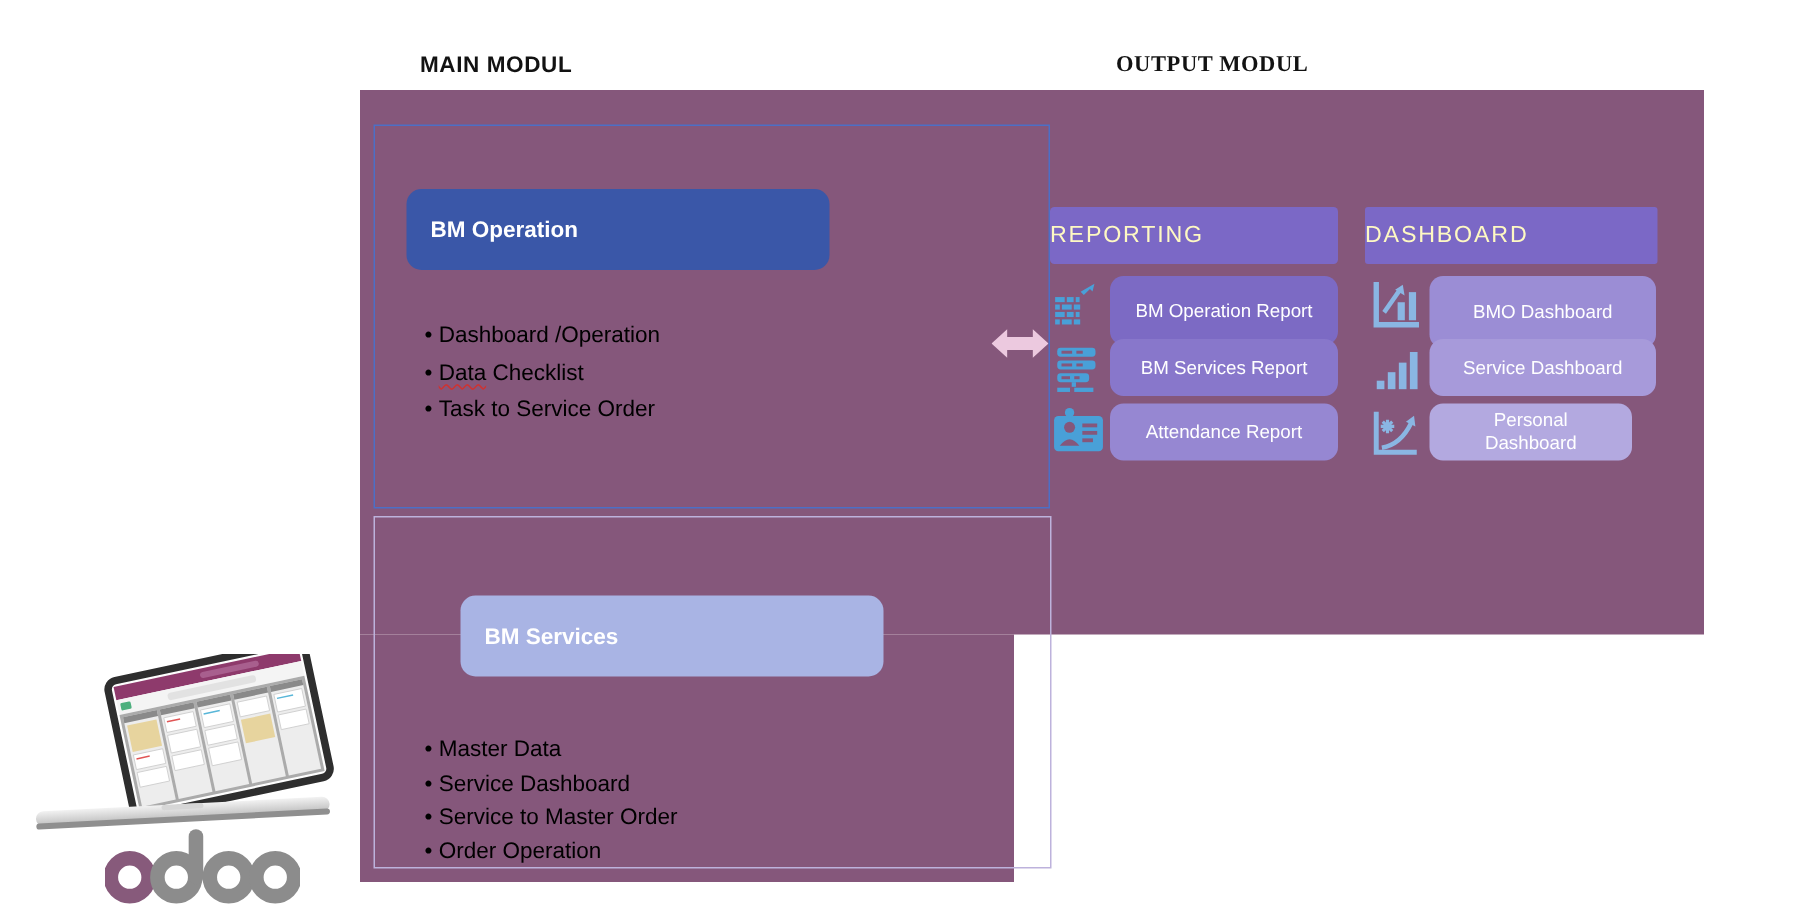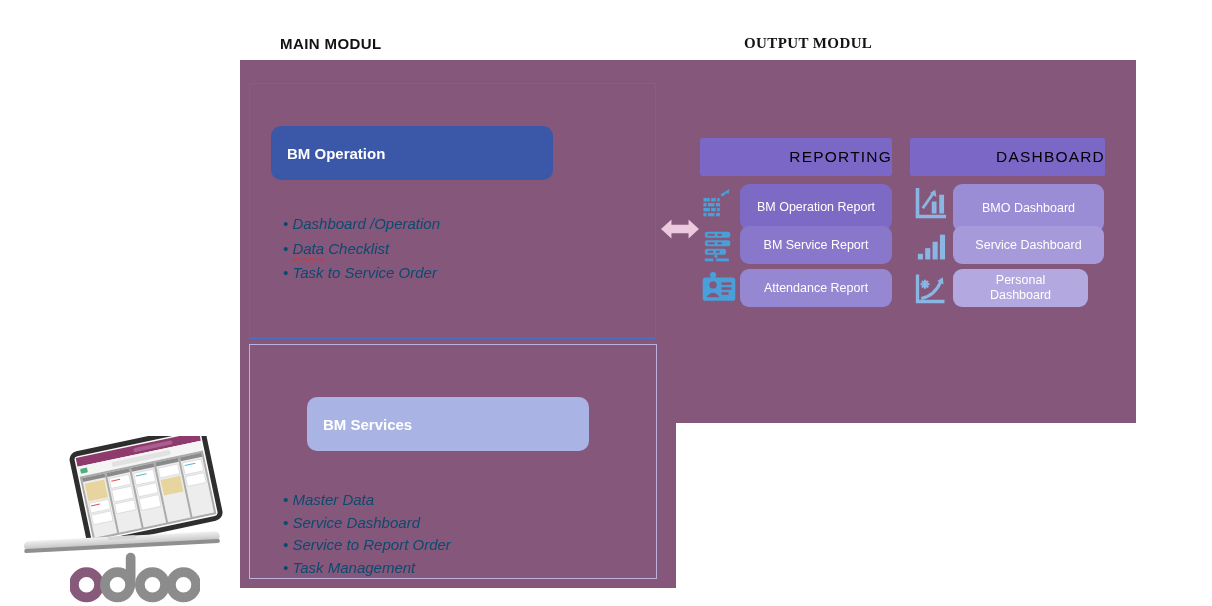--- a/index.html
+++ b/index.html
@@ -5,40 +5,40 @@
   html,body{margin:0;padding:0;background:#ffffff;}
   #canvas{
     position:relative;width:1212px;height:606px;background:#ffffff;overflow:hidden;
     font-family:"Liberation Sans",sans-serif;
   }
   .abs{position:absolute;}
   .top-label{
     font-size:15px;font-weight:bold;color:#121212;letter-spacing:.4px;
   }
   .panel{background:var(--bg-mauve);}
-  .outline-box{border:1px solid;}
+  .outline-box{border:1px solid;padding-left:44px;}
   #operation-box{border-color:var(--box1-border);}
   #services-box{border-color:var(--box2-border);}
   .title-btn{
     border-radius:10px;color:#ffffff;font-weight:bold;font-size:15px;
     display:flex;align-items:center;padding-left:16px;box-sizing:border-box;
   }
   #operation-btn{background:var(--btn-operation);}
   #services-btn{background:var(--btn-services);}
-  ul.feature-list{list-style:none;margin:0;padding:0;color:#0c4a6e;font-size:15px;font-style:italic;}
+  ul.feature-list{list-style:none;margin:0;padding:0;color:#000000;font-size:15px;}
   ul.feature-list li::before{content:"\2022\00a0";}
   #operation-list li{line-height:24.5px;}
   #services-list li{line-height:22.5px;}
   .misspell:not(:empty){
     text-decoration:underline wavy var(--squiggle-red);
     text-decoration-thickness:1px;text-underline-offset:3px;
   }
   .col-header{
-    color:#000000;font-size:15.5px;letter-spacing:1.2px;
-    display:flex;align-items:center;justify-content:flex-end;
+    color:#fef9c3;font-size:15.5px;letter-spacing:1.2px;
+    display:flex;align-items:center;justify-content:flex-start;
     border-radius:3px;
   }
   #reporting-header{background:var(--header-purple);}
   #dashboard-header{background:var(--header-purple);}
   .row-btn{
     border-radius:9px;color:#ffffff;font-size:12.5px;
     display:flex;align-items:center;justify-content:center;text-align:center;
     box-sizing:border-box;line-height:15px;
   }
   .icon-rep{color:var(--icon-blue);}
@@ -70,22 +70,22 @@
     </ul>
   </div>
 
   <div id="services-box" class="abs outline-box" style="left:249px;top:344px;width:406px;height:233px;">
     <div id="services-btn" class="abs title-btn" style="left:21px;top:52px;width:282px;height:54px;margin-left:36px;">
       <span>BM Services</span>
     </div>
     <ul id="services-list" class="feature-list abs" style="left:33px;top:144px;">
       <li>Master Data</li>
       <li>Service Dashboard</li>
-      <li>Service to Report Order</li>
-      <li>Task Management</li>
+      <li>Service to Master Order</li>
+      <li>Order Operation</li>
     </ul>
   </div>
 
   <div class="abs" style="left:661px;top:216px;">
     <svg width="38" height="26" viewBox="0 0 40 26">
       <polygon points="0,13 11,3 11,8.5 29,8.5 29,3 40,13 29,23 29,17.5 11,17.5 11,23" style="fill:var(--arrow-pink)"></polygon>
     </svg>
   </div>
 
   <div id="reporting-header" class="abs col-header" style="left:700px;top:138px;width:192px;height:38px;">
@@ -123,21 +123,21 @@
       <rect class="cutout" x="4" y="9.4" width="5" height="1.4"></rect>
         <rect class="cutout" x="11" y="9.4" width="3" height="1.4"></rect>
       <rect class="cutout" x="4" y="15.4" width="4" height="1.4"></rect>
         <rect class="cutout" x="10" y="15.4" width="2.5" height="1.4"></rect>
       <rect x="8.8" y="18.2" width="2" height="2.2"></rect>
       <rect x="2" y="20.8" width="6" height="2"></rect>
         <rect x="10" y="20.8" width="9" height="2"></rect>
     </svg>
   </div>
   <div class="abs row-btn" style="left:740px;top:226px;width:152px;height:38px;background:var(--rep-btn-2);">
-    <span>BM Service Report</span>
+    <span>BM Services Report</span>
   </div>
 
   <div class="abs icon-rep" style="left:702px;top:270px;">
     <svg width="34" height="36" viewBox="0 0 24 24" fill="currentColor">
       <rect x="0.5" y="4.5" width="23" height="16.5" rx="2"></rect>
       <circle cx="7.8" cy="2.9" r="2.2"></circle>
       <circle class="cutout" cx="7.8" cy="9.8" r="2.6"></circle>
       <path class="cutout" d="M3.2,18.5 q4.6,-6.2 9.2,0 z"></path>
       <rect class="cutout" x="13.8" y="8" width="7" height="1.8"></rect>
       <rect class="cutout" x="13.8" y="11.5" width="7" height="1.8"></rect>

